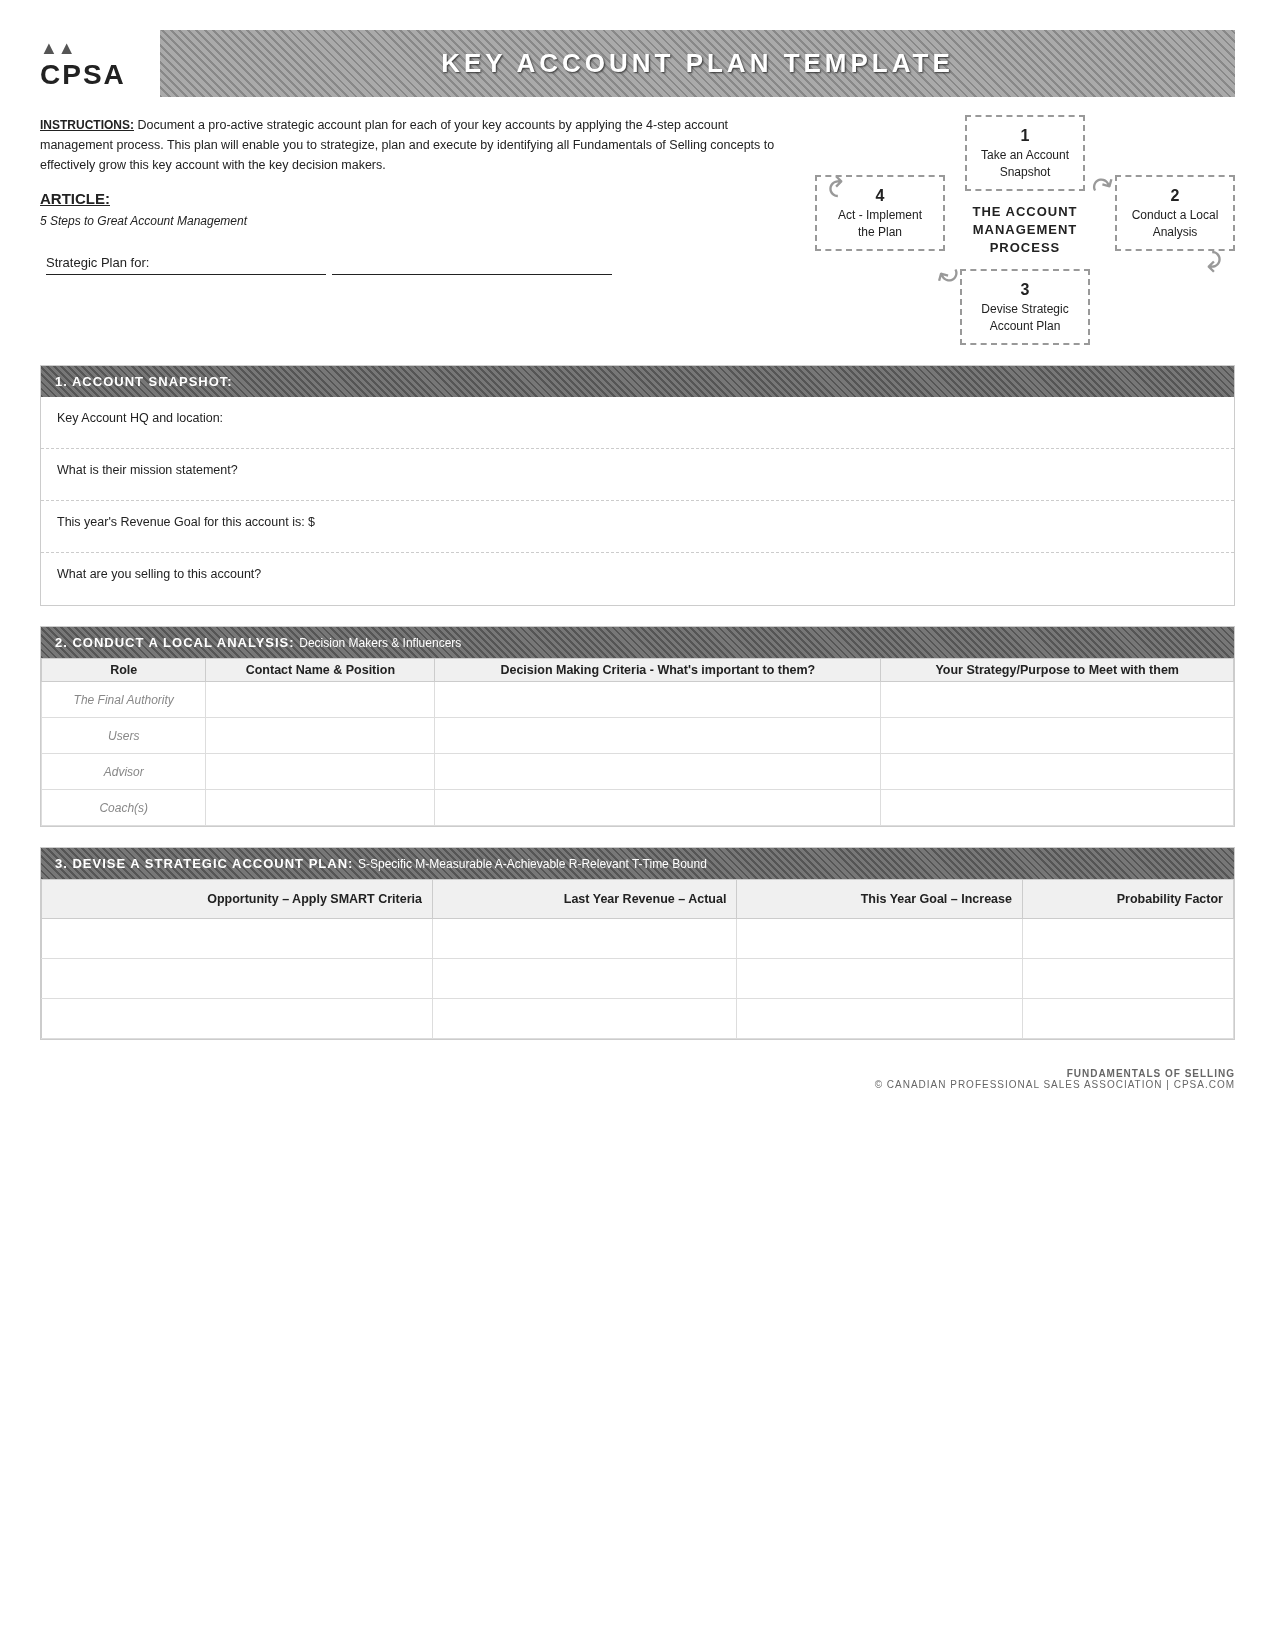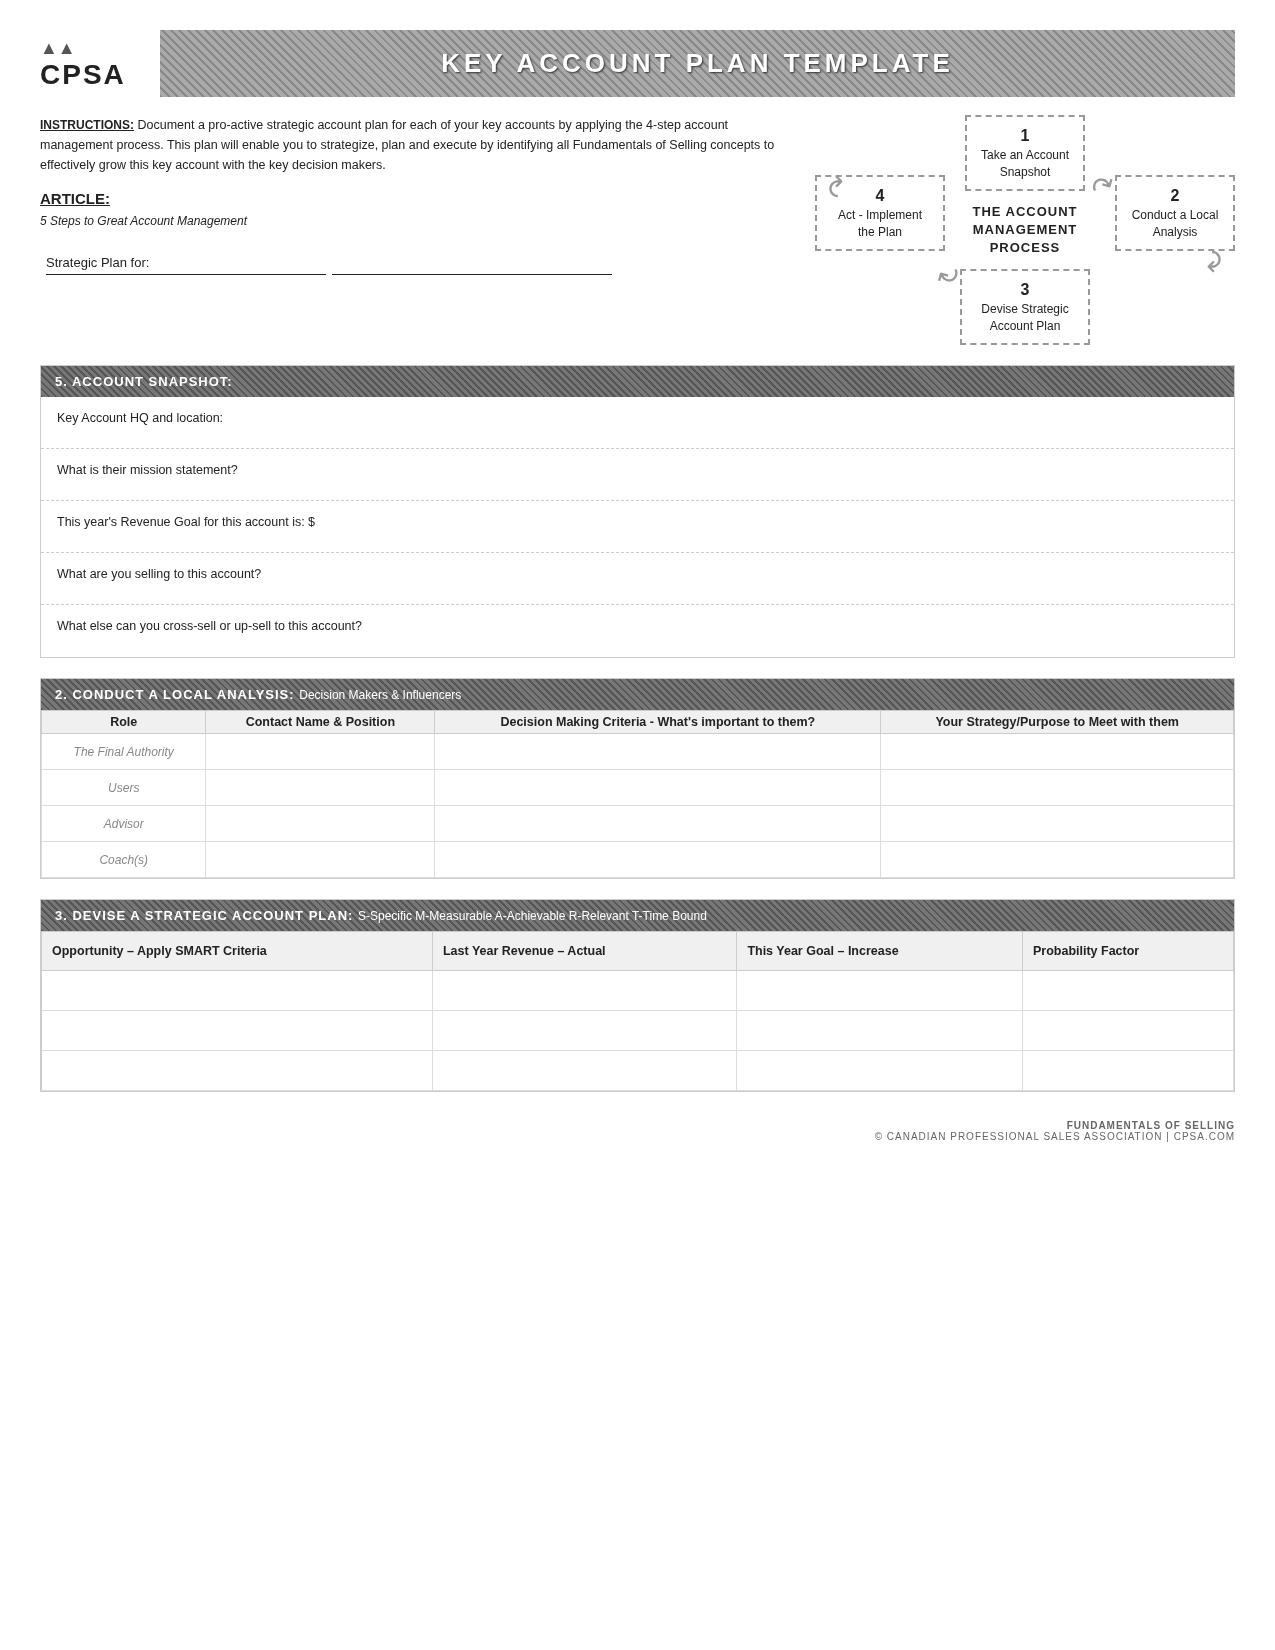--- a/index.html
+++ b/index.html
@@ -222,21 +222,21 @@
       margin-bottom: 20px;
     }
     .smart-table {
       width: 100%;
       border-collapse: collapse;
     }
     .smart-table th {
       background: #f0f0f0;
       border: 1px solid #ccc;
       padding: 12px 10px;
-      text-align: left;
+      text-align: right;
       font-weight: 900;
       font-size: 12.5px;
       vertical-align: middle;
     }
     .smart-table th.opp-header {
       margin-top: 31px;
     }
     .smart-table td {
       border: 1px solid #ddd;
       padding: 14px 10px;
@@ -317,36 +317,33 @@
 
     <div class="arrow arrow-1">↷</div>
     <div class="arrow arrow-2">↷</div>
     <div class="arrow arrow-3">↷</div>
     <div class="arrow arrow-4">↷</div>
   </div>
 </div>
 
 <div class="snapshot-section">
   <div class="section-header">
-    <span>5. ACCOUNT SNAPSHOT:</span>
+    <span>1. ACCOUNT SNAPSHOT:</span>
   </div>
   <div class="snapshot-row">
     <span>Key Account HQ and location:</span>
   </div>
   <div class="snapshot-row">
     <span>What is their mission statement?</span>
   </div>
   <div class="snapshot-row">
     <span>This year's Revenue Goal for this account is: $</span>
   </div>
   <div class="snapshot-row">
     <span>What are you selling to this account?</span>
-  </div>
-  <div class="snapshot-row">
-    <span>What else can you cross-sell or up-sell to this account?</span>
   </div>
 </div>
 
 <div class="analysis-section">
   <div class="section-header">
     <span>2. CONDUCT A LOCAL ANALYSIS:</span>
     <span class="subtitle"> Decision Makers &amp; Influencers</span>
   </div>
   <table class="analysis-table">
     <thead>

